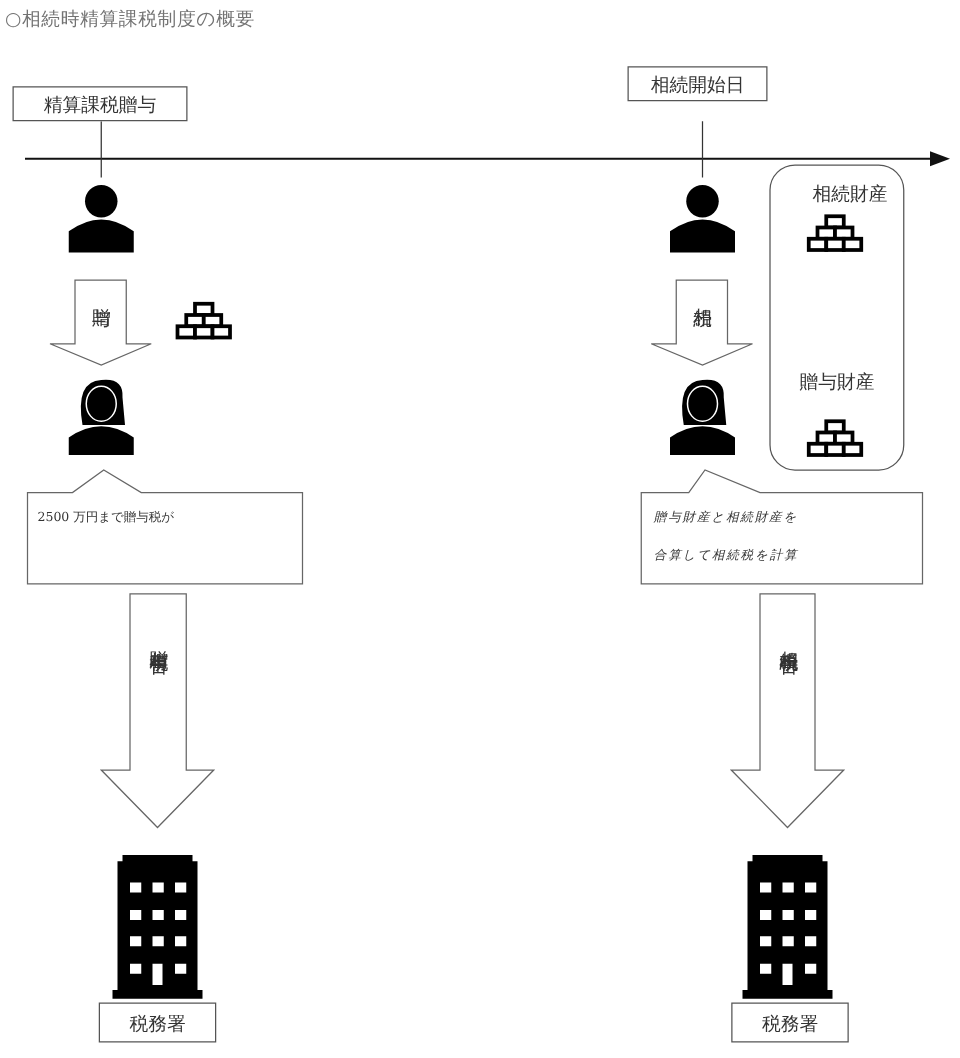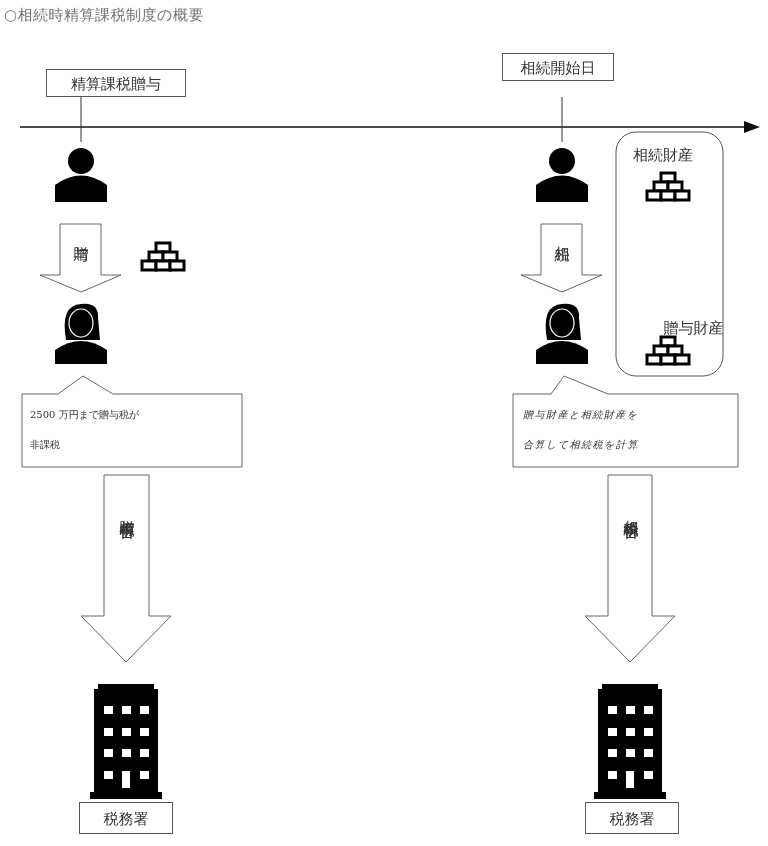--- a/index.html
+++ b/index.html
@@ -115,35 +115,34 @@
       <rect x="14" y="65" width="9" height="8"></rect>
         <rect x="32" y="65" width="9" height="8"></rect>
         <rect x="50" y="65" width="9" height="8"></rect>
       <rect x="14" y="87" width="9" height="8"></rect>
         <rect x="32" y="87" width="8" height="17"></rect>
         <rect x="50" y="87" width="9" height="8"></rect>
     </g>
   </g>
 </svg>
 
-<div class="abs label-box" style="left:10px; top:69px; width:140px;margin-left:36px;">精算課税贈与</div>
+<div class="abs label-box" style="left:10px; top:69px; width:140px;">精算課税贈与</div>
 <div class="abs label-box" style="left:502px; top:53px; width:112px;">相続開始日</div>
 
 <div class="abs vtext" style="left:71px; top:234px;">贈与</div>
 <div class="abs vtext" style="left:552px; top:234px;">相続</div>
 
 <div class="abs bubble-text" style="left:22px; top:392px; width:220px; padding:8px 8px;">
   <div>2500 万円まで贈与税が</div>
-  <div>非課税</div>
 </div>
 <div class="abs bubble-text" style="left:513px; top:392px; width:225px; padding:8px 10px; letter-spacing:1.5px;font-style:italic;">
   <div>贈与財産と相続財産を</div>
   <div>合算して相続税を計算</div>
 </div>
 
-<div class="abs asset-label" style="left:616px; top:146px; width:94px;">相続財産</div>
-<div class="abs asset-label" style="left:616px; top:319px; width:107px;margin-left:24px;">贈与財産</div>
+<div class="abs asset-label" style="left:616px; top:146px; width:94px;text-align:right;">相続財産</div>
+<div class="abs asset-label" style="left:616px; top:296px; width:107px;">贈与財産</div>
 
 <div class="abs vtext" style="left:117px; top:508px;">贈与税申告</div>
 <div class="abs vtext" style="left:621px; top:508px;">相続税申告</div>
 
 <div class="abs label-box" style="left:79px; top:802px; width:94px; height:32px; line-height:32px;">税務署</div>
 <div class="abs label-box" style="left:585px; top:802px; width:94px; height:32px; line-height:32px;">税務署</div>
 
 </body></html>

